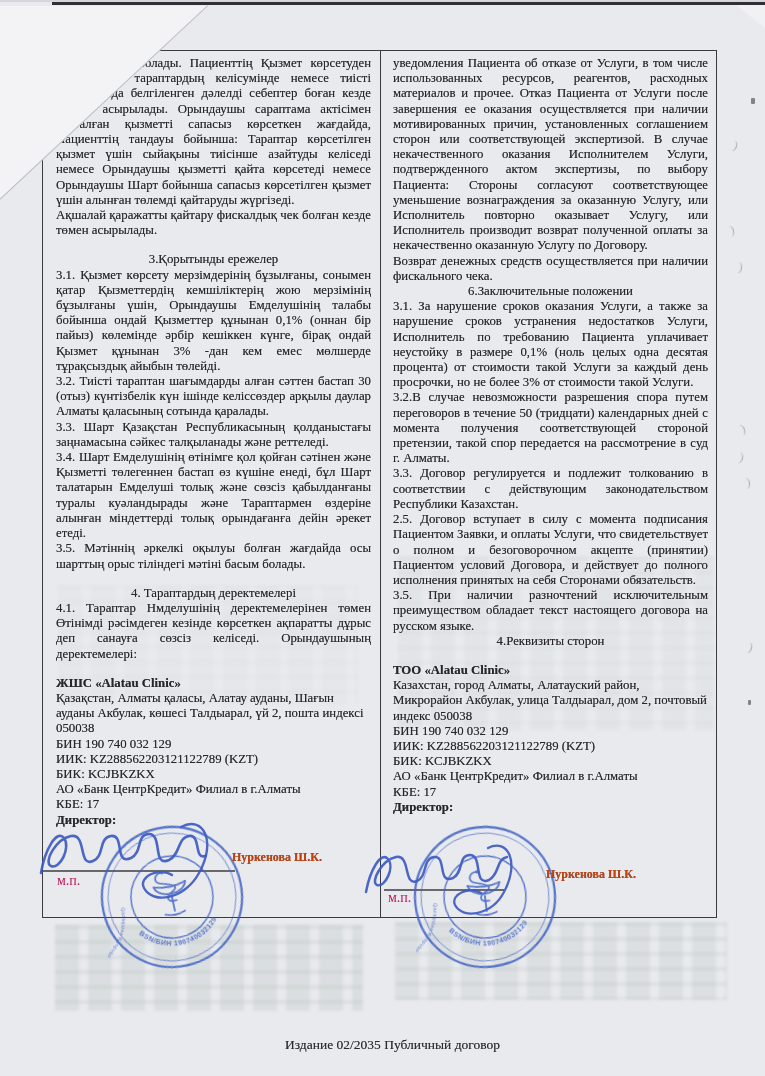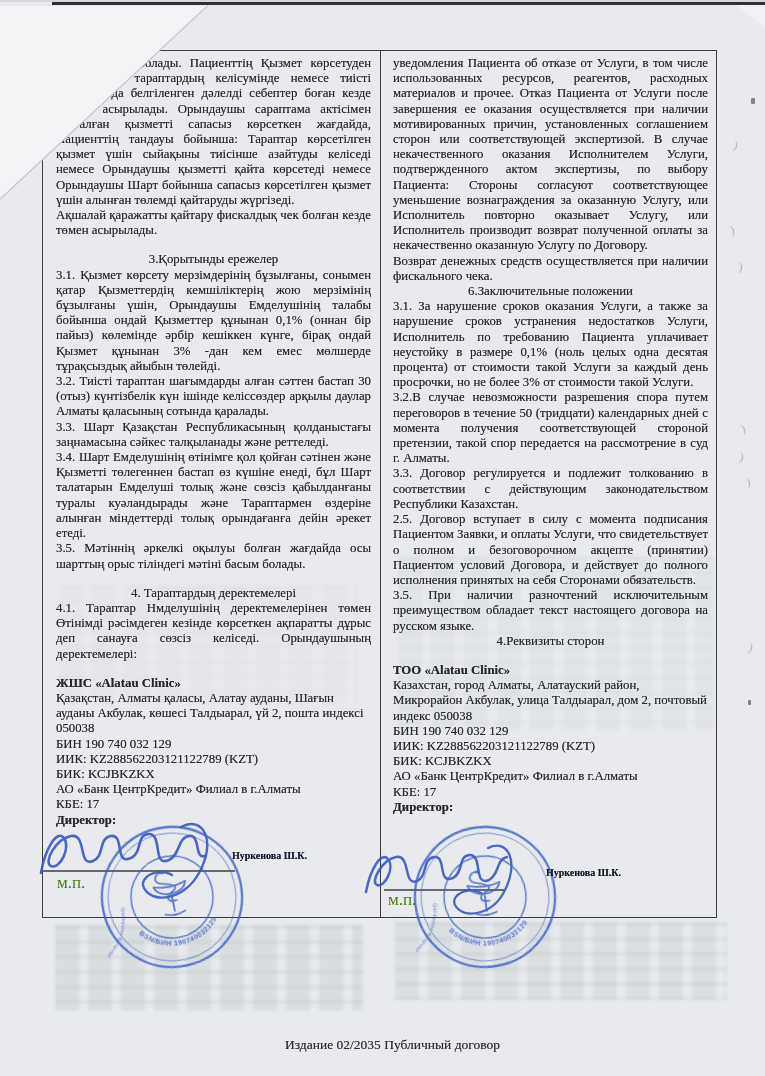--- a/index.html
+++ b/index.html
@@ -35,23 +35,23 @@
   .col-left{width:338px;border-right:1.6px solid #3a3a40;padding:5px 9px 0 13px;}
   .col-right{flex:1;padding:5px 8px 0 12px;}
   .col p{margin:0;}
   .just{text-align:justify;}
   .hd{text-align:center;font-weight:normal;}
   .bold{font-weight:bold;}
   .gap{height:14px;}
   
   .signature{position:absolute;z-index:2;color:var(--ink-color,#3a58c0);}
   .stamp{position:absolute;z-index:3;color:var(--stamp-color,#3f62c4);opacity:.85;filter:blur(.25px);}
-  .sig-name{position:absolute;z-index:3;font-weight:bold;font-size:10px;color:#0f172a;
+  .sig-name{position:absolute;z-index:3;font-weight:bold;font-size:12px;color:#c2410c;
     text-shadow:0 0 .5px rgba(30,30,38,.6);}
-  .mp-note{position:absolute;z-index:3;font-size:17px;color:#4d7c0f;}
+  .mp-note{position:absolute;z-index:3;font-size:14px;color:#be185d;}
   
   .footer-text{position:absolute;z-index:2;font-size:13.5px;color:#2a2a30;
     text-shadow:0 0 .4px rgba(40,40,48,.5);}
 </style>
 </head>
 <body>
 
 <div class="sheet">
 
   <div class="ghost" style="left:55px;top:925px;width:308px;height:86px;opacity:.22;"></div>

